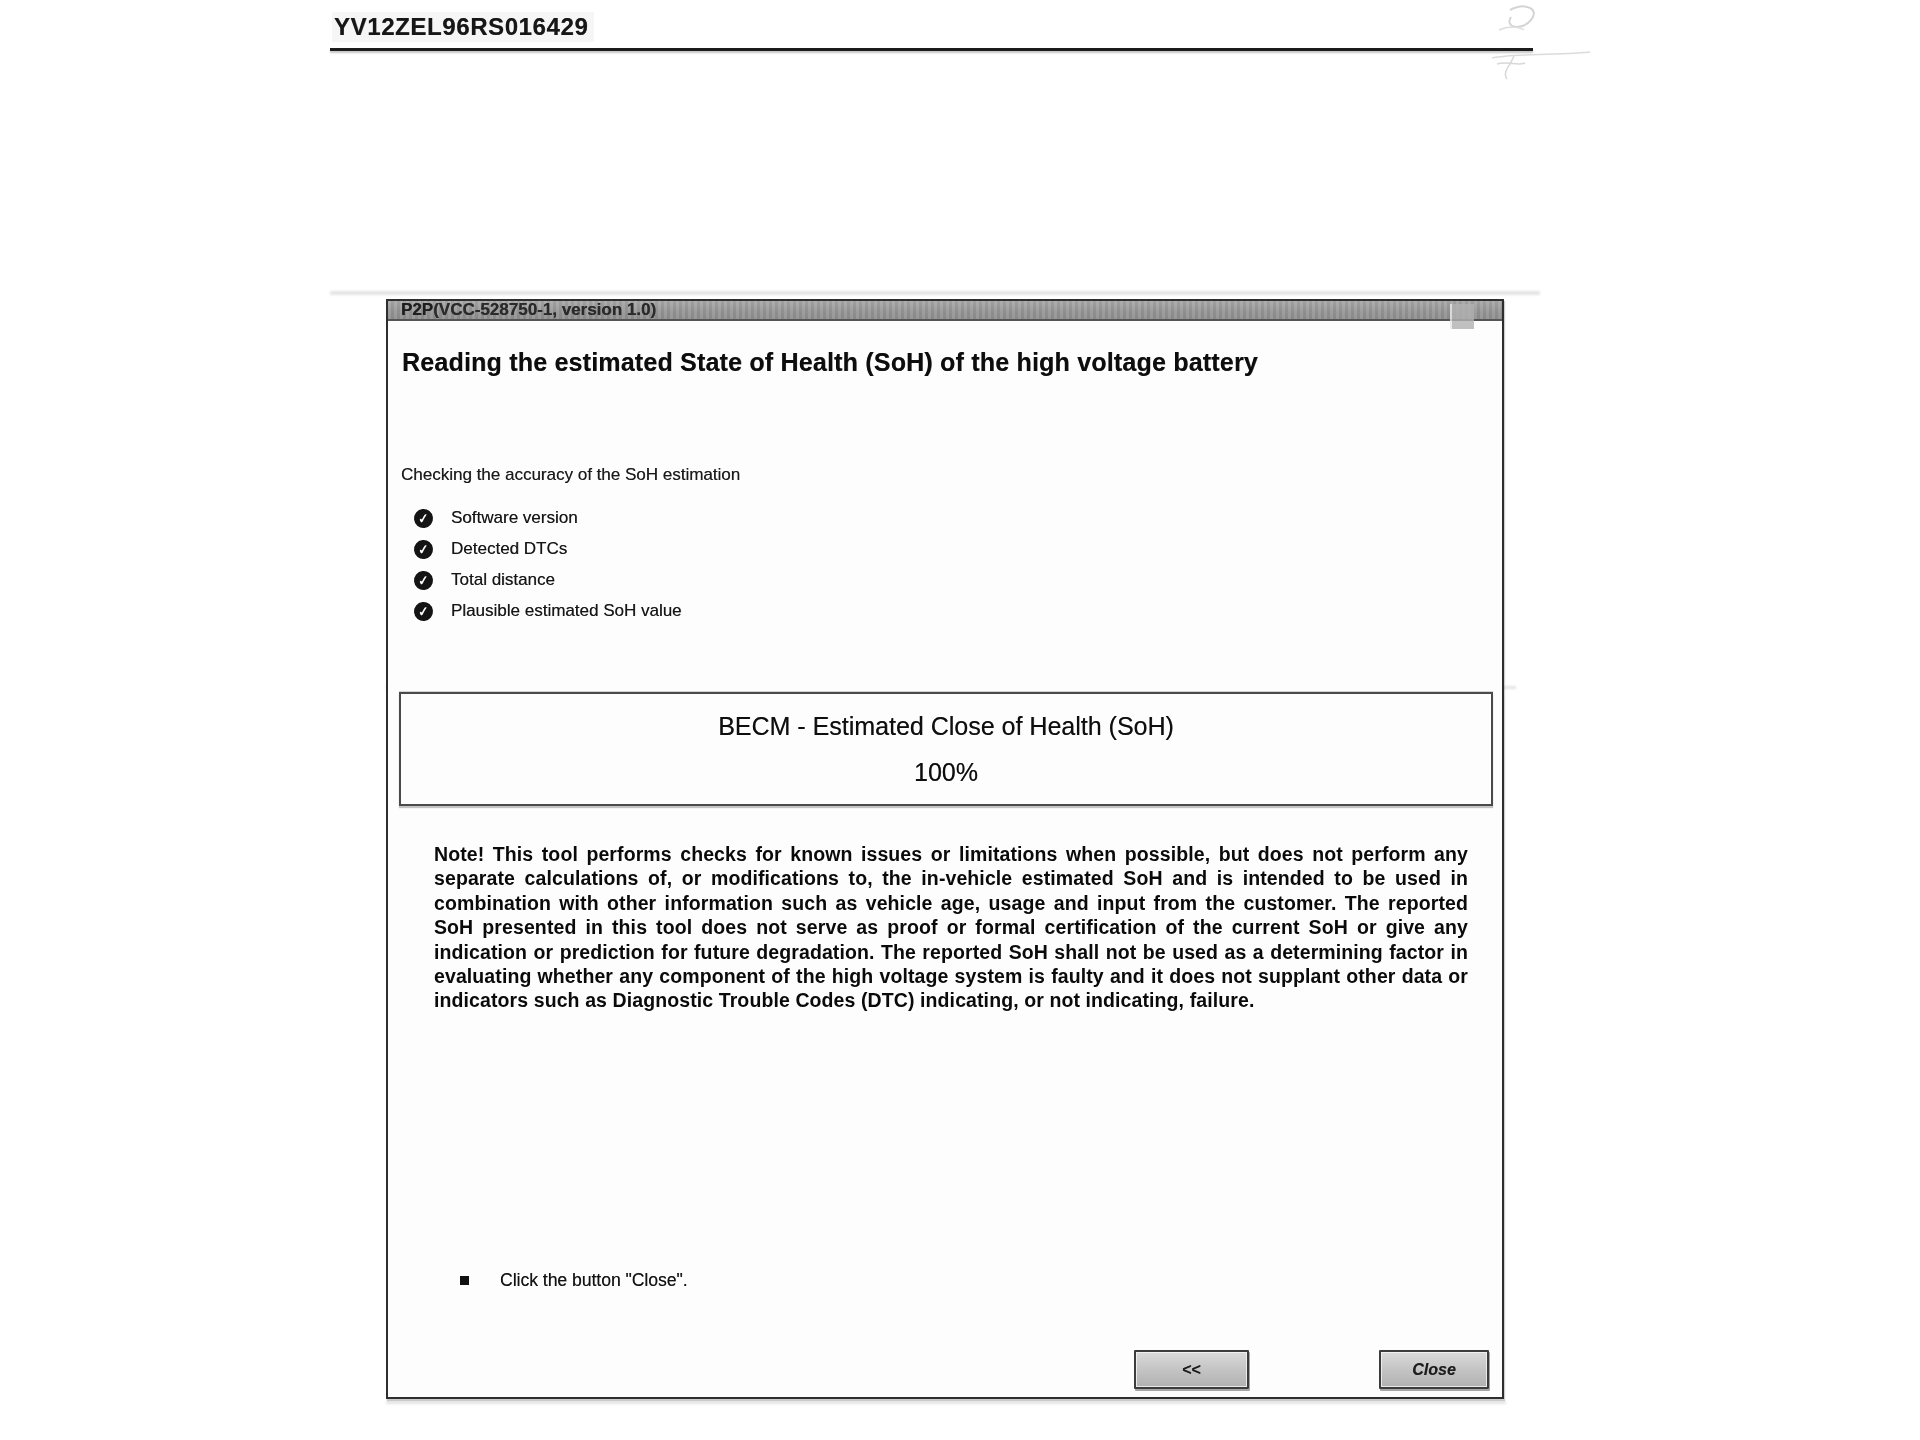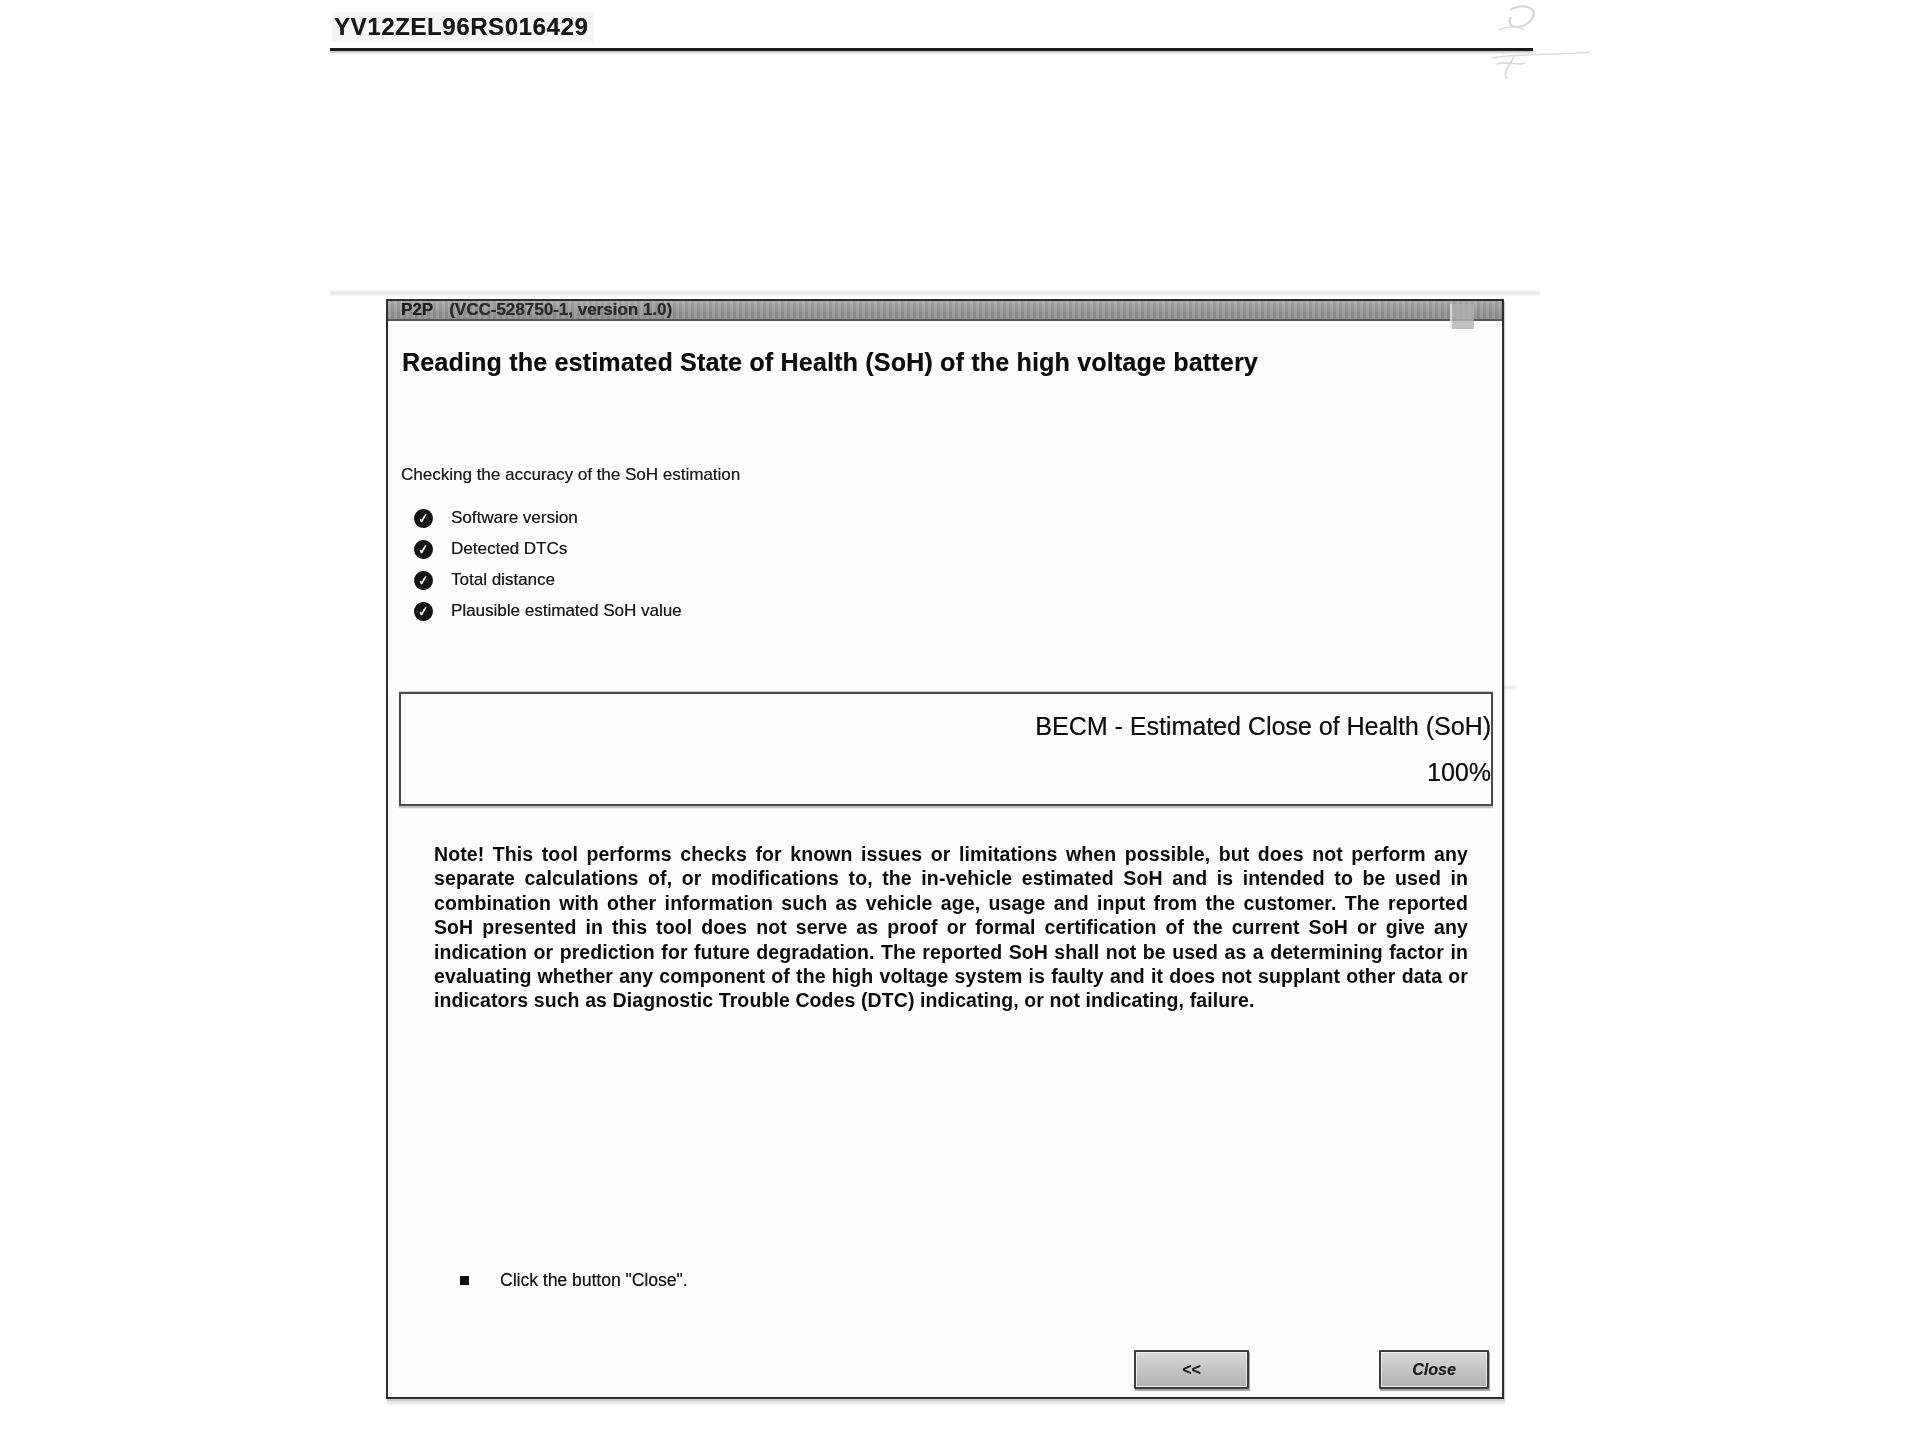--- a/index.html
+++ b/index.html
@@ -1,20 +1,20 @@
 <!DOCTYPE html>
 <html><head>
 <meta charset="utf-8">
 <style>
   html,body{margin:0;padding:0;background:#ffffff;}
   #canvas{
     position:relative;width:1920px;height:1440px;background:#ffffff;
     font-family:"Liberation Sans",sans-serif;color:#111;overflow:hidden;
   }
-  .scan-text{text-shadow:0.3px 0.3px 0.45px rgba(0,0,0,0.55);text-align:right;}
+  .scan-text{text-shadow:0.3px 0.3px 0.45px rgba(0,0,0,0.55);}
   
   .vin{
     position:absolute;left:332px;top:12px;font-size:24px;font-weight:bold;
     letter-spacing:0.6px;color:#171717;background:rgba(0,0,0,0.035);padding:1px 6px 1px 2px;
   }
   .top-rule{
     position:absolute;left:330px;top:48px;width:1203px;height:3px;background:#1c1c1c;
     box-shadow:0 2px 2px rgba(90,90,90,0.35);
   }
   .squiggle{position:absolute;left:1452px;top:0px;opacity:0.75;}
@@ -32,21 +32,21 @@
   }
   .titlebar{
     position:absolute;left:0;top:0;right:0;height:20px;
     background:
       repeating-linear-gradient(90deg,rgba(255,255,255,0.07) 0 3px,rgba(0,0,0,0.05) 3px 6px),
       linear-gradient(180deg,#a9a9a9,#969696 60%,#8f8f8f);
     border-bottom:2px solid #555;box-sizing:border-box;
     display:flex;align-items:center;padding-left:13px;
   }
   .titlebar .app{font-size:17px;font-weight:bold;color:#1e1e1e;}
-  .titlebar .info{font-size:17px;font-weight:bold;color:#2a2a2a;margin-left:16px;}
+  .titlebar .info{font-size:17px;font-weight:bold;color:#2a2a2a;}
   .title-remnant{
     position:absolute;right:28px;top:3px;width:22px;height:25px;
     background:#b2b2b2;border-left:2px solid #e8e8e8;opacity:0.8;
   }
   .heading{
     position:absolute;left:14px;top:47px;font-size:25px;font-weight:bold;color:#0d0d0d;
     letter-spacing:0.2px;
   }
   .section-label{position:absolute;left:13px;top:164px;font-size:17px;color:#1a1a1a;}
   .check-row{position:absolute;left:26px;height:22px;display:flex;align-items:center;}

